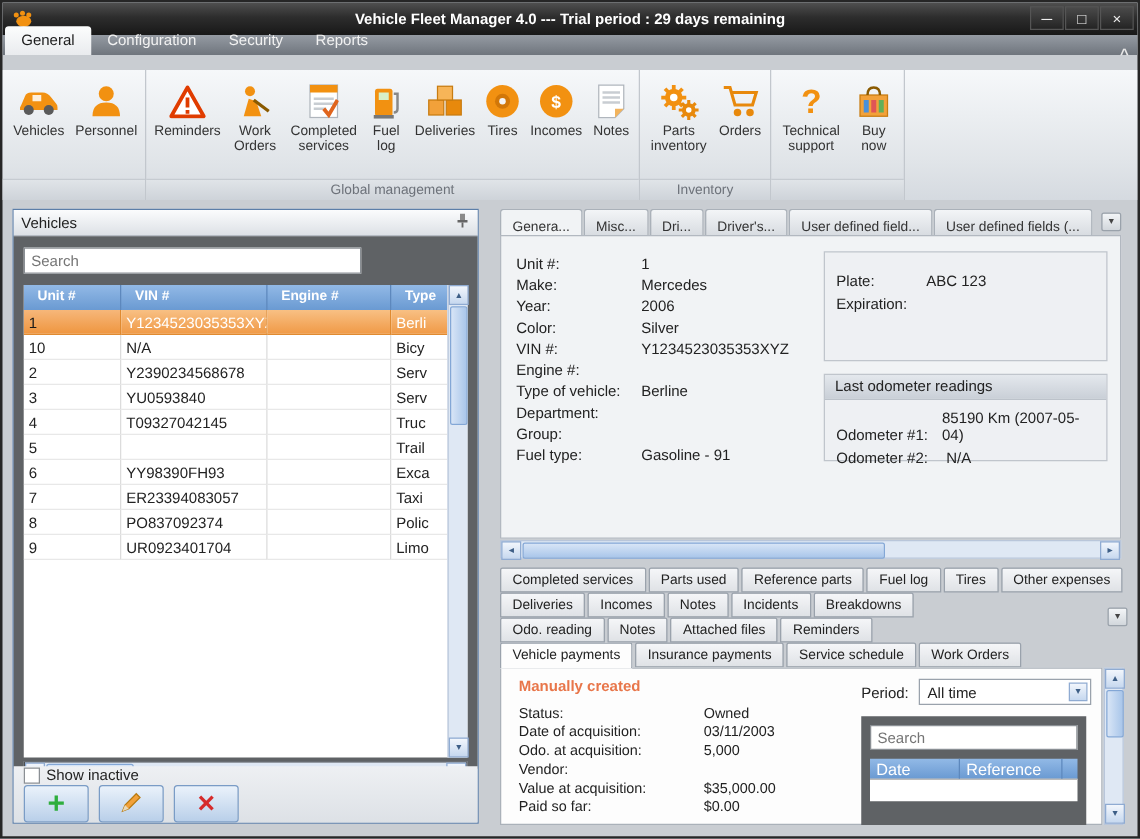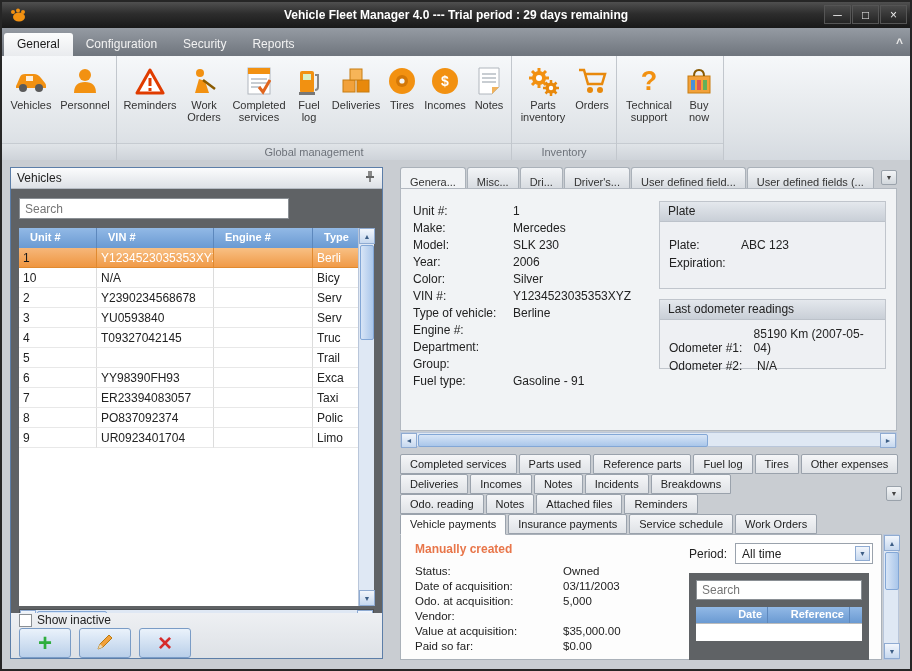--- a/index.html
+++ b/index.html
@@ -5,21 +5,21 @@
 *{margin:0;padding:0;box-sizing:border-box;}
 body{font-family:"Liberation Sans",sans-serif;font-size:12px;color:#222;background:#9aa0a6;}
 .window{position:relative;width:912px;height:671px;background:#c9cdd2;border:2px solid #262626;overflow:hidden;}
 
 .titlebar{position:absolute;left:0;top:0;width:100%;height:26px;background:linear-gradient(#505050,#2d2d2d 45%,#181818);}
 .logo{position:absolute;left:8px;top:6px;}
 .title{position:absolute;left:0;right:0;top:6px;text-align:center;color:#fff;font-weight:bold;font-size:12px;}
 .win-btns{position:absolute;right:3px;top:3px;display:flex;gap:1px;}
 .win-btn{width:27px;height:19px;display:flex;align-items:center;justify-content:center;color:#eee;font-size:12px;background:linear-gradient(#4a4a4a,#242424);border:1px solid #555;}
 
-.menubar{position:absolute;left:0;top:26px;width:100%;height:28px;background:linear-gradient(#959ba3,#6f757d);display:flex;align-items:flex-end;padding-left:2px;}
+.menubar{position:absolute;left:0;top:26px;width:100%;height:16px;background:linear-gradient(#959ba3,#6f757d);display:flex;align-items:flex-end;padding-left:2px;}
 .menu-tab{height:23px;line-height:23px;padding:0 13px;color:#f2f2f2;font-size:12px;}
 .menu-tab.active{background:linear-gradient(#fcfdfd,#e9ebee);color:#1a1a1a;border-radius:3px 3px 0 0;}
 .menu-chevron{position:absolute;right:7px;top:8px;color:#e8e8e8;font-size:12px;font-weight:bold;}
 
 .ribbon{position:absolute;left:0;top:54px;width:100%;height:104px;background:linear-gradient(#f6f8fa,#e0e4e8 72%,#d5dae0);display:flex;}
 .rgroup{display:flex;flex-direction:column;border-right:1px solid #c2c7cd;}
 .rgroup-items{flex:1;display:flex;align-items:flex-start;padding:5px 3px 0 3px;}
 .ritem{display:flex;flex-direction:column;align-items:center;padding:2px 3px;font-size:11px;color:#333;text-align:center;line-height:1.12;}
 .ricon{height:36px;display:flex;align-items:center;justify-content:center;}
 .rgroup-label{height:17px;line-height:16px;text-align:center;font-size:11px;color:#6d727a;background:linear-gradient(#e0e4e8,#ced3d9);border-top:1px solid #c6cbd1;}
@@ -84,21 +84,21 @@
 .paypanel{position:absolute;left:398px;top:532px;width:482px;height:126px;background:#fdfdfd;border:1px solid #aab1b9;}
 .pay-heading{position:absolute;left:14px;top:7px;font-weight:bold;color:#e8764a;}
 .pfields{position:absolute;left:14px;top:28px;}
 .prow{display:flex;height:15px;align-items:center;font-size:11.5px;}
 .plabel{width:148px;}
 .period-row{position:absolute;left:288px;top:8px;display:flex;align-items:center;gap:8px;}
 .dropdown{width:138px;height:21px;background:#fff;border:1px solid #9aa2ac;display:flex;align-items:center;justify-content:space-between;padding:0 2px 0 6px;}
 .dd-arrow{width:15px;height:15px;background:linear-gradient(#f2f6fc,#c6d8ef);border:1px solid #8fabd2;font-size:7px;color:#3d5e86;display:flex;align-items:center;justify-content:center;}
 .paybox{position:absolute;left:288px;top:38px;width:180px;height:87px;background:#5f6265;padding:7px;}
 .paybox .search-input{width:166px;height:20px;}
-.pgrid-head{display:flex;height:16px;margin-top:7px;background:linear-gradient(#92b9e6,#6a9ad2);color:#fff;font-size:11px;font-weight:bold;text-align:right;}
+.pgrid-head{display:flex;height:16px;margin-top:7px;background:linear-gradient(#92b9e6,#6a9ad2);color:#fff;font-size:13px;font-weight:normal;}
 .pgrid-head>div{padding:1px 5px;border-right:1px solid #5d88bd;overflow:hidden;white-space:nowrap;}
 .pg-date{width:72px;}.pg-ref{width:82px;}.pg-x{flex:1;border-right:none!important;}
 .pgrid-row{height:18px;background:#fff;border-top:1px solid #bbb;}
 .payscroll{position:absolute;left:881px;top:532px;width:16px;height:126px;background:#dfe8f4;border:1px solid #b9c6da;display:flex;flex-direction:column;}
 </style>
 </head>
 <body>
 
 <div class="window">
 
@@ -438,58 +438,53 @@
     <div class="dfields">
       <div class="frow">
           <span class="flabel">Unit #:</span>
           <span>1</span>
         </div>
       <div class="frow">
           <span class="flabel">Make:</span>
           <span>Mercedes</span>
         </div>
       <div class="frow">
-          <span class="flabel">Model:</span>
-          <span>SLK 230</span>
-        </div>
-      <div class="frow">
           <span class="flabel">Year:</span>
           <span>2006</span>
         </div>
       <div class="frow">
           <span class="flabel">Color:</span>
           <span>Silver</span>
         </div>
       <div class="frow">
           <span class="flabel">VIN #:</span>
           <span>Y1234523035353XYZ</span>
         </div>
       <div class="frow">
+          <span class="flabel">Engine #:</span>
+          <span></span>
+        </div>
+      <div class="frow">
           <span class="flabel">Type of vehicle:</span>
           <span>Berline</span>
         </div>
       <div class="frow">
-          <span class="flabel">Engine #:</span>
-          <span></span>
-        </div>
-      <div class="frow">
           <span class="flabel">Department:</span>
           <span></span>
         </div>
       <div class="frow">
           <span class="flabel">Group:</span>
           <span></span>
         </div>
       <div class="frow">
           <span class="flabel">Fuel type:</span>
           <span>Gasoline - 91</span>
         </div>
     </div>
     <div class="dbox box-plate">
-      <div class="dbox-header">Plate</div>
       <div class="dbox-body">
         <div class="brow">
             <span class="blabel-p">Plate:</span>
             <span>ABC 123</span>
           </div>
         <div class="brow">
             <span class="blabel-p">Expiration:</span>
             <span></span>
           </div>
       </div>

